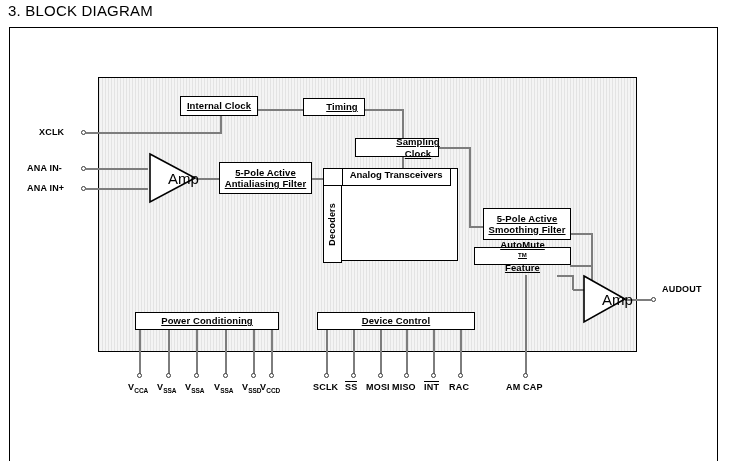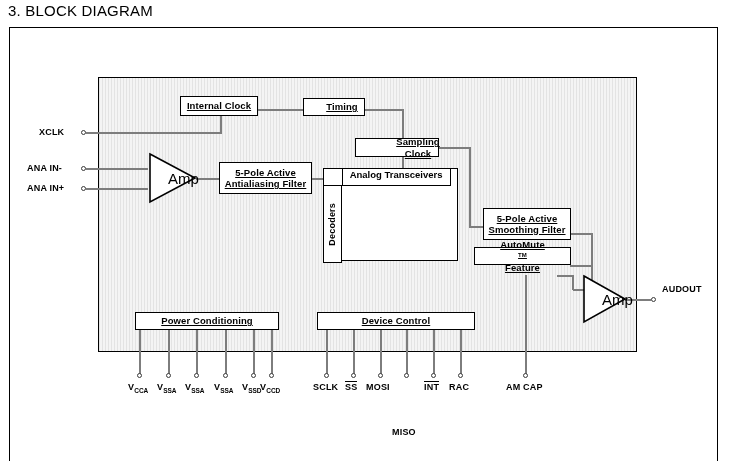--- a/index.html
+++ b/index.html
@@ -217,18 +217,18 @@
 <div class="pin" style="left:324px;top:373px;"></div>
 <div class="pin" style="left:351px;top:373px;"></div>
 <div class="pin" style="left:378px;top:373px;"></div>
 <div class="pin" style="left:404px;top:373px;"></div>
 <div class="pin" style="left:431px;top:373px;"></div>
 <div class="pin" style="left:458px;top:373px;"></div>
 
 <div class="pin-label" style="left:313px;top:382px;"><span>SCLK</span></div>
 <div class="pin-label" style="left:345px;top:381px;"><span class="ovl">SS</span></div>
 <div class="pin-label" style="left:366px;top:382px;"><span>MOSI</span></div>
-<div class="pin-label" style="left:392px;top:382px;margin-top:45px;"><span>MISO</span></div>
+<div class="pin-label" style="left:392px;top:382px;"><span>MISO</span></div>
 <div class="pin-label" style="left:424px;top:381px;"><span class="ovl">INT</span></div>
 <div class="pin-label" style="left:449px;top:382px;"><span>RAC</span></div>
 
 <div class="pin" style="left:523px;top:373px;"></div>
 <div class="pin-label" style="left:506px;top:382px;">AM CAP</div>
 
 </body></html>

